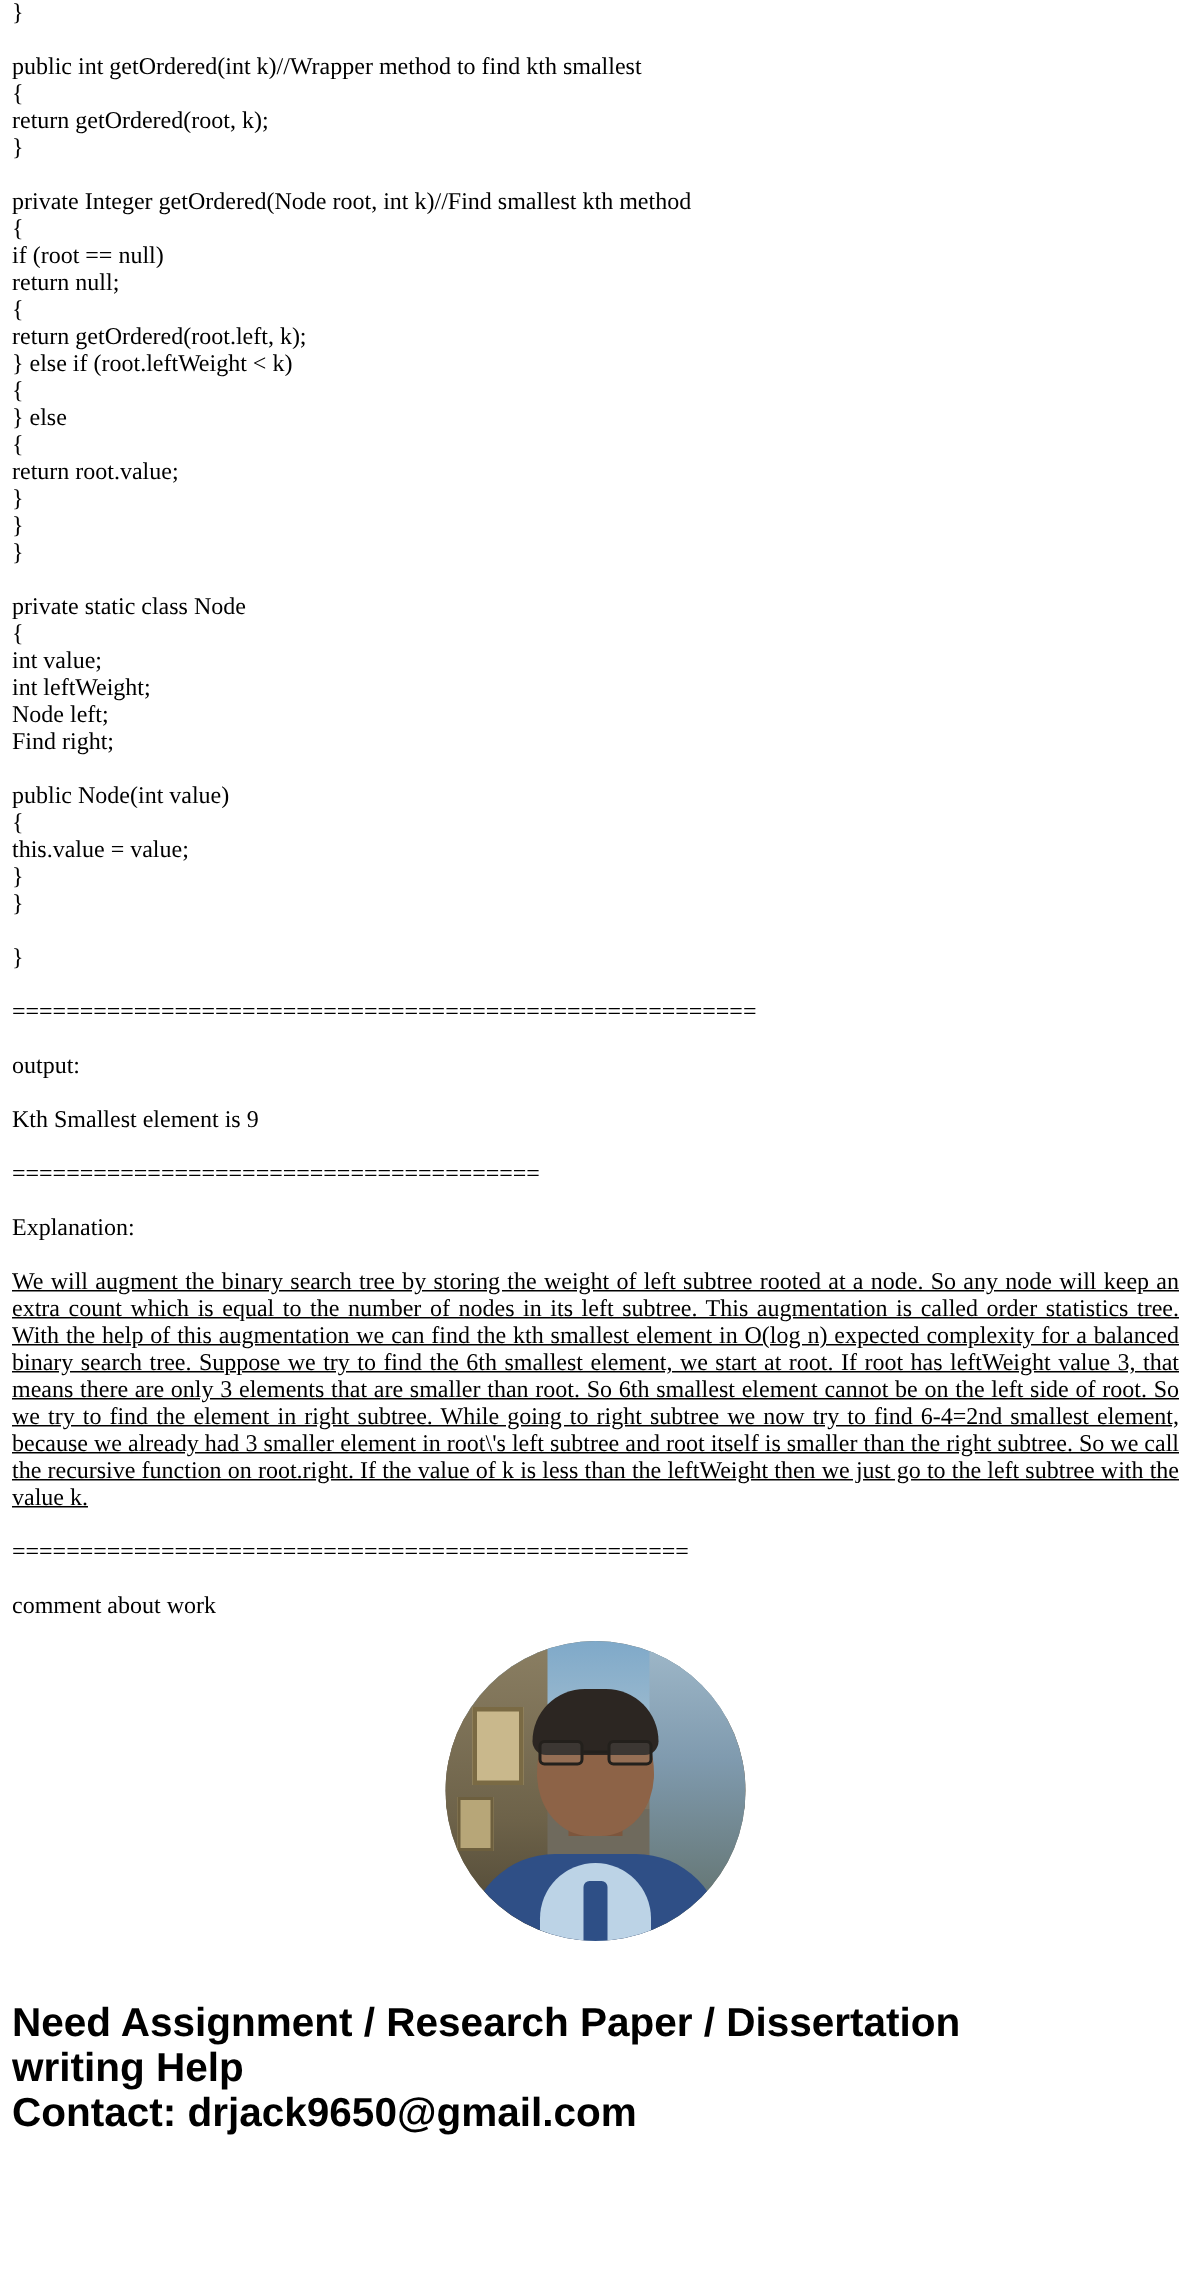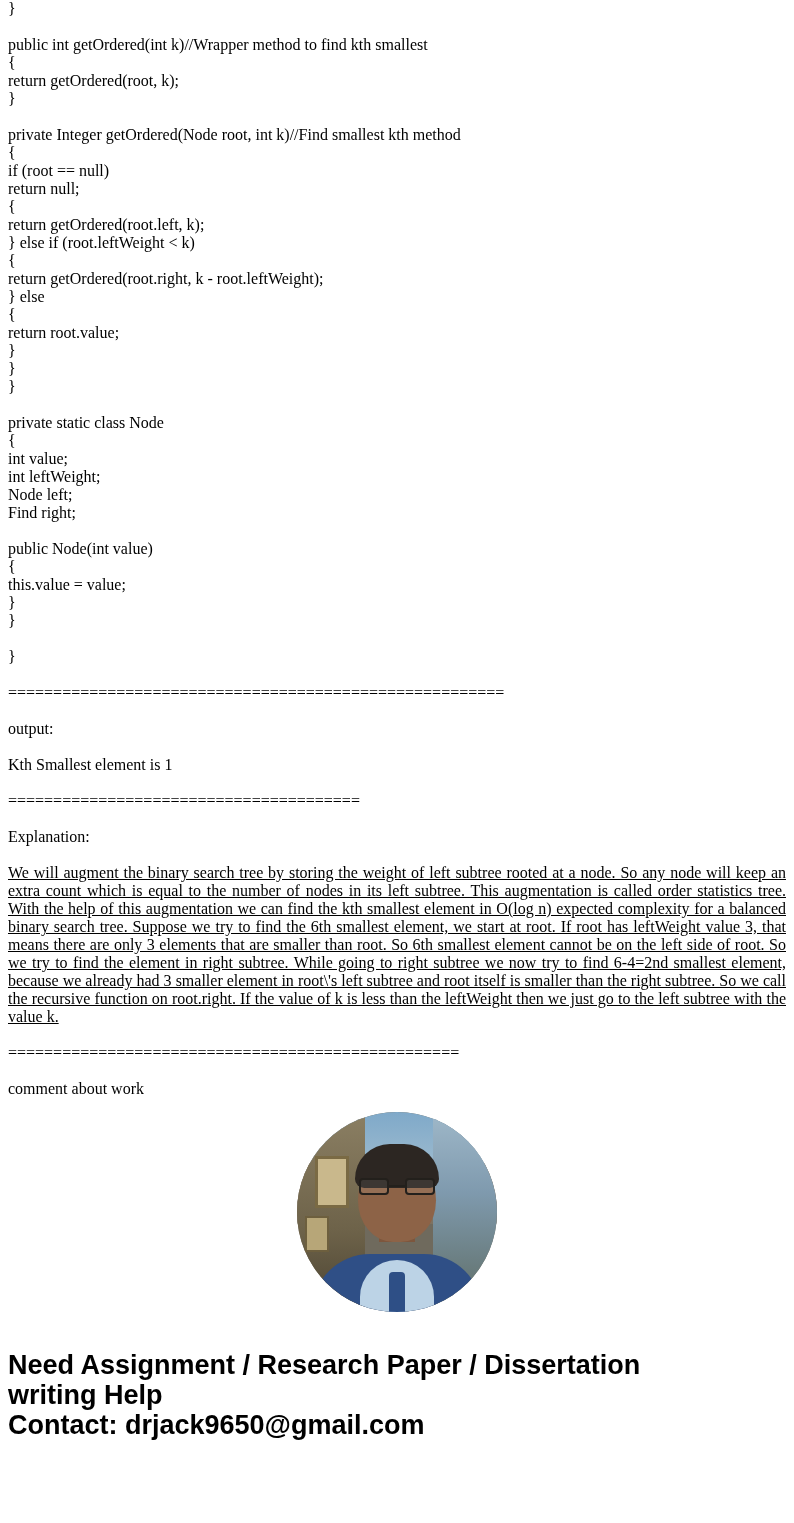--- a/index.html
+++ b/index.html
@@ -208,21 +208,20 @@
     <div class="line">}</div>
     <div class="spacer"></div>
     <div class="line">private Integer getOrdered(Node root, int k)//Find smallest kth method</div>
     <div class="line">{</div>
     <div class="line">if (root == null)</div>
     <div class="line">return null;</div>
     <div class="line">{</div>
     <div class="line">return getOrdered(root.left, k);</div>
     <div class="line">} else if (root.leftWeight &lt; k)</div>
     <div class="line">{</div>
-    <div class="line">return getOrdered(root.right, k - root.leftWeight);</div>
     <div class="line">} else</div>
     <div class="line">{</div>
     <div class="line">return root.value;</div>
     <div class="line">}</div>
     <div class="line">}</div>
     <div class="line">}</div>
     <div class="spacer"></div>
     <div class="line">private static class Node</div>
     <div class="line">{</div>
     <div class="line">int value;</div>
@@ -237,21 +236,21 @@
     <div class="line">}</div>
     <div class="spacer"></div>
     <div class="line">}</div>
   </div>
 
   <div class="spacer"></div>
   <div class="rule">=======================================================</div>
   <div class="spacer"></div>
   <div class="line">output:</div>
   <div class="spacer"></div>
-  <div class="line">Kth Smallest element is 1</div>
+  <div class="line">Kth Smallest element is 9</div>
   <div class="spacer"></div>
   <div class="rule">=======================================</div>
   <div class="spacer"></div>
   <div class="line">Explanation:</div>
   <div class="spacer"></div>
   <div class="para">We will augment the binary search tree by storing the weight of left subtree rooted at a node. So any node will keep an extra count which is equal to the number of nodes in its left subtree. This augmentation is called order statistics tree. With the help of this augmentation we can find the kth smallest element in O(log n) expected complexity for a balanced binary search tree. Suppose we try to find the 6th smallest element, we start at root. If root has leftWeight value 3, that means there are only 3 elements that are smaller than root. So 6th smallest element cannot be on the left side of root. So we try to find the element in right subtree. While going to right subtree we now try to find 6-4=2nd smallest element, because we already had 3 smaller element in root\'s left subtree and root itself is smaller than the right subtree. So we call the recursive function on root.right. If the value of k is less than the leftWeight then we just go to the left subtree with the value k.</div>
   <div class="spacer"></div>
   <div class="rule">==================================================</div>
   <div class="spacer"></div>
   <div class="line">comment about work</div>

